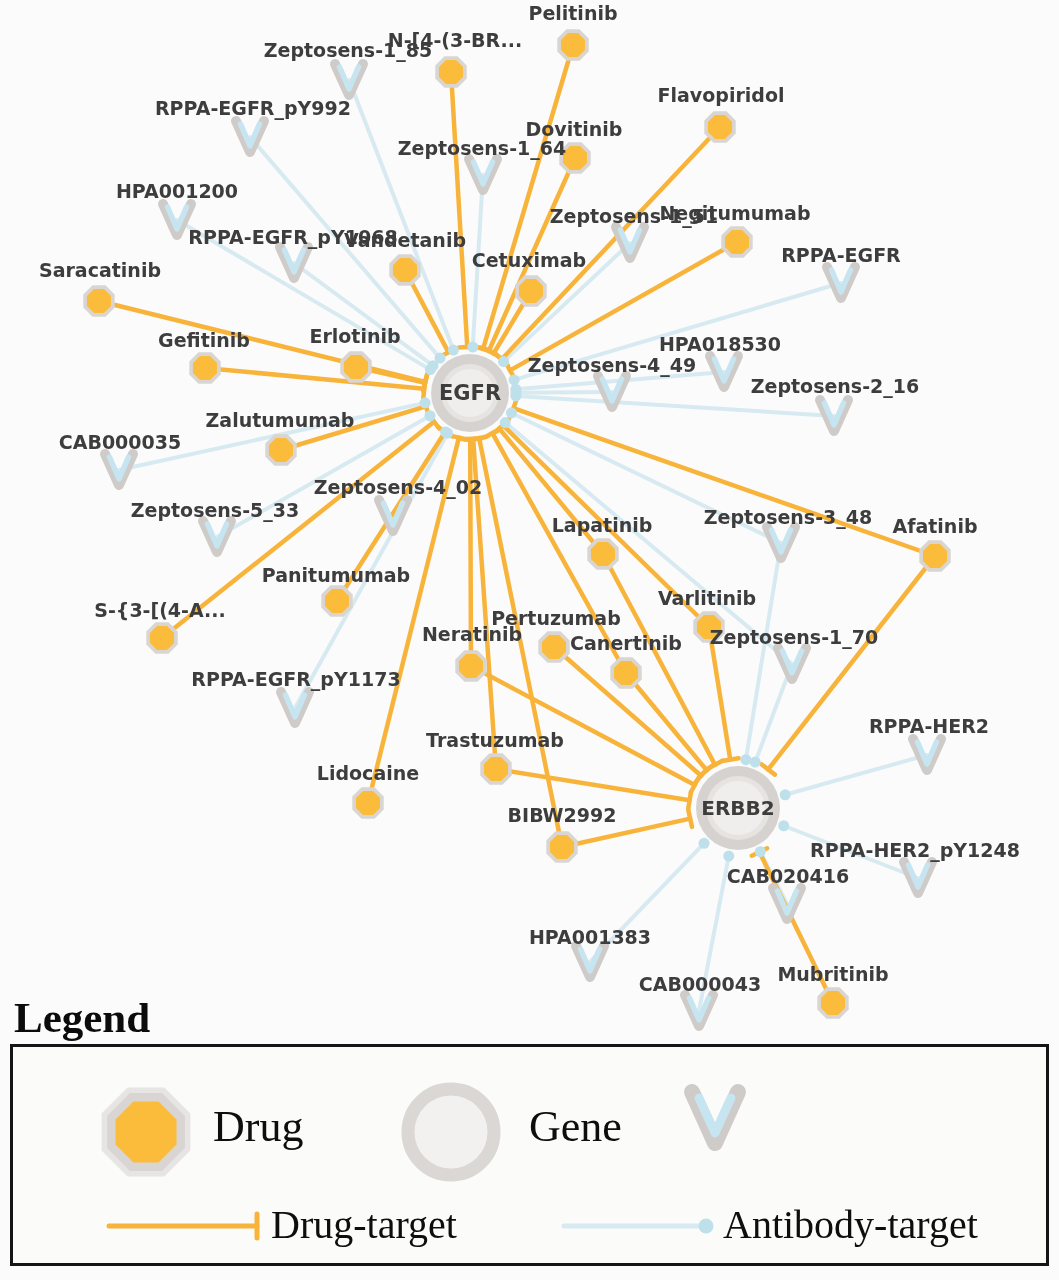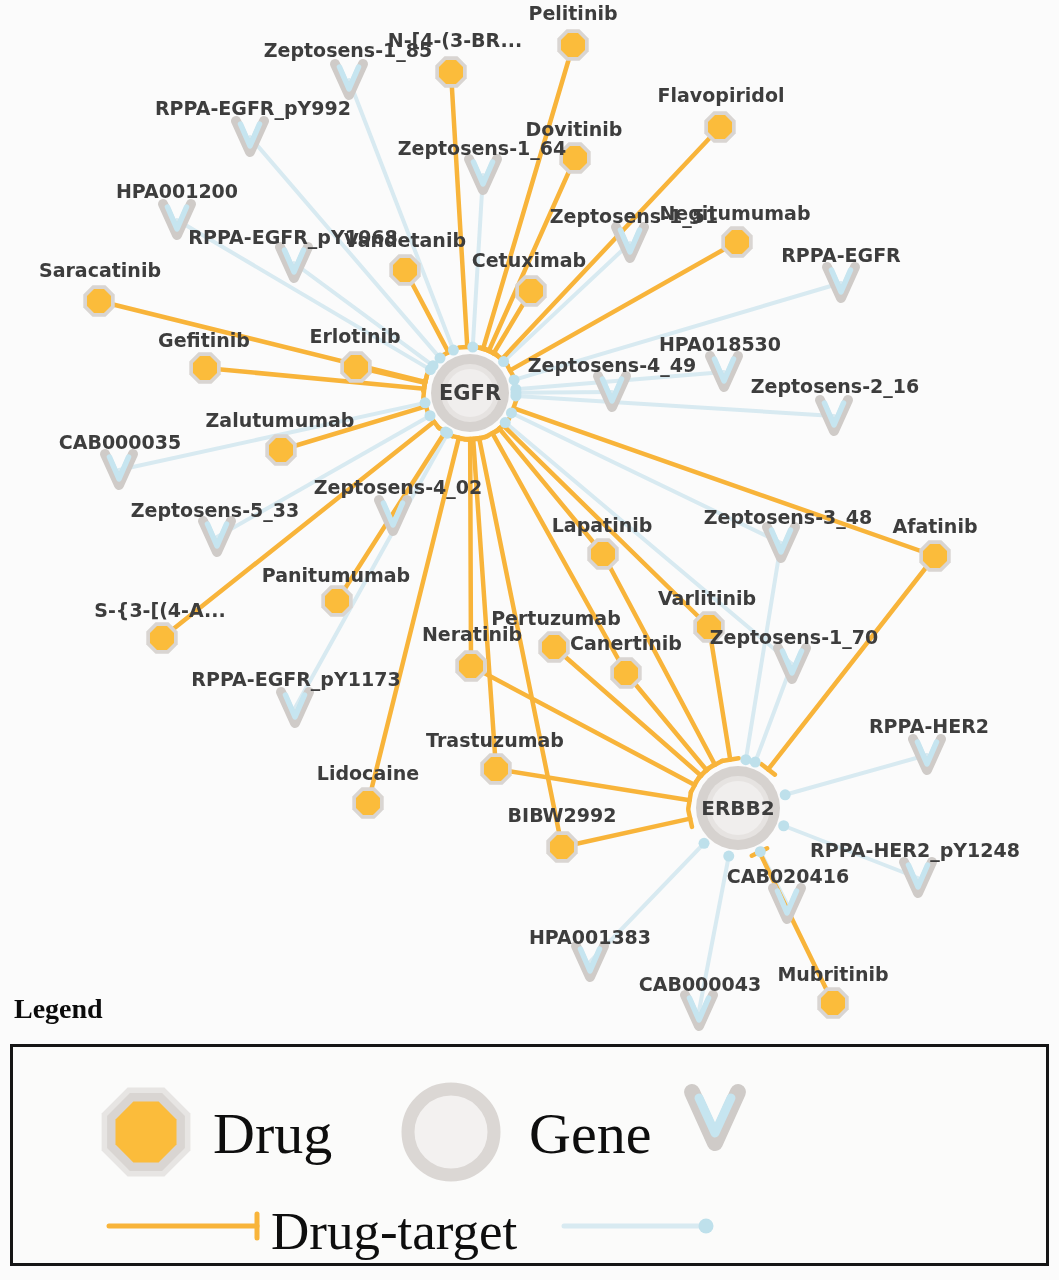--- a/index.html
+++ b/index.html
@@ -1,27 +1,27 @@
 <!DOCTYPE html>
 <html><head>
 <meta charset="utf-8">
 <style>
   html,body{margin:0;padding:0;background:#FBFBFB;width:1059px;height:1280px;overflow:hidden;
     font-family:"DejaVu Sans",sans-serif;}
   #stage{position:relative;width:1059px;height:1280px;background:#FBFBFB;}
   #graph{position:absolute;left:0;top:0;}
   .node-label{font-family:"DejaVu Sans",sans-serif;font-weight:bold;fill:#3D3D3D;}
   .legend-title{position:absolute;left:14px;top:993px;font-family:"Liberation Serif",serif;
-    font-weight:bold;font-size:28px;color:#0b0b0b;}
+    font-weight:bold;font-size:43px;color:#0b0b0b;}
   .legend-box{position:absolute;left:10px;top:1044px;width:1033px;height:216px;
     border:3.5px solid #151515;background:#FBFBFA;}
   .legend-box .abs{position:absolute;}
   .lg-text{font-family:"Liberation Serif",serif;color:#0e0e0e;line-height:1;}
-  .lg-big{font-size:58px;}
-  .lg-med{font-size:53px;}
+  .lg-big{font-size:44px;}
+  .lg-med{font-size:40px;}
 </style>
 </head>
 <body>
 
 <div id="stage">
   <svg id="graph" width="1059" height="1280" viewBox="0 0 1059 1280">
       <g>
         <line x1="349" y1="80" x2="453.41350115675107" y2="350.09442861209163" stroke="#D8EAF1" stroke-width="4" stroke-linecap="round"></line>
         <line x1="483" y1="175" x2="472.7382548355818" y2="347.08157275716627" stroke="#D8EAF1" stroke-width="4" stroke-linecap="round"></line>
         <line x1="630" y1="243" x2="503.55871139044393" y2="361.5387080714588" stroke="#D8EAF1" stroke-width="4" stroke-linecap="round"></line>
@@ -394,14 +394,15 @@
     <svg class="abs" style="left:92px;top:161px" width="175" height="36" viewBox="0 0 175 36">
       <line x1="4" y1="18" x2="152" y2="18" stroke="#F8B43A" stroke-width="5" stroke-linecap="round"></line>
       <line x1="152" y1="6" x2="152" y2="30" stroke="#F8B43A" stroke-width="5" stroke-linecap="round"></line>
     </svg>
     <div class="abs lg-text lg-med" style="left:258px;top:158px">Drug-target</div>
 
     <svg class="abs" style="left:545px;top:161px" width="175" height="36" viewBox="0 0 175 36">
       <line x1="6" y1="18" x2="146" y2="18" stroke="#D8EAF1" stroke-width="5" stroke-linecap="round"></line>
       <circle cx="148" cy="18" r="7.5" fill="#BEE0EB"></circle>
     </svg>
+    <div class="abs lg-text lg-med" style="left:710px;top:158px">Antibody-target</div>
   </div>
 </div>
 
 </body></html>

